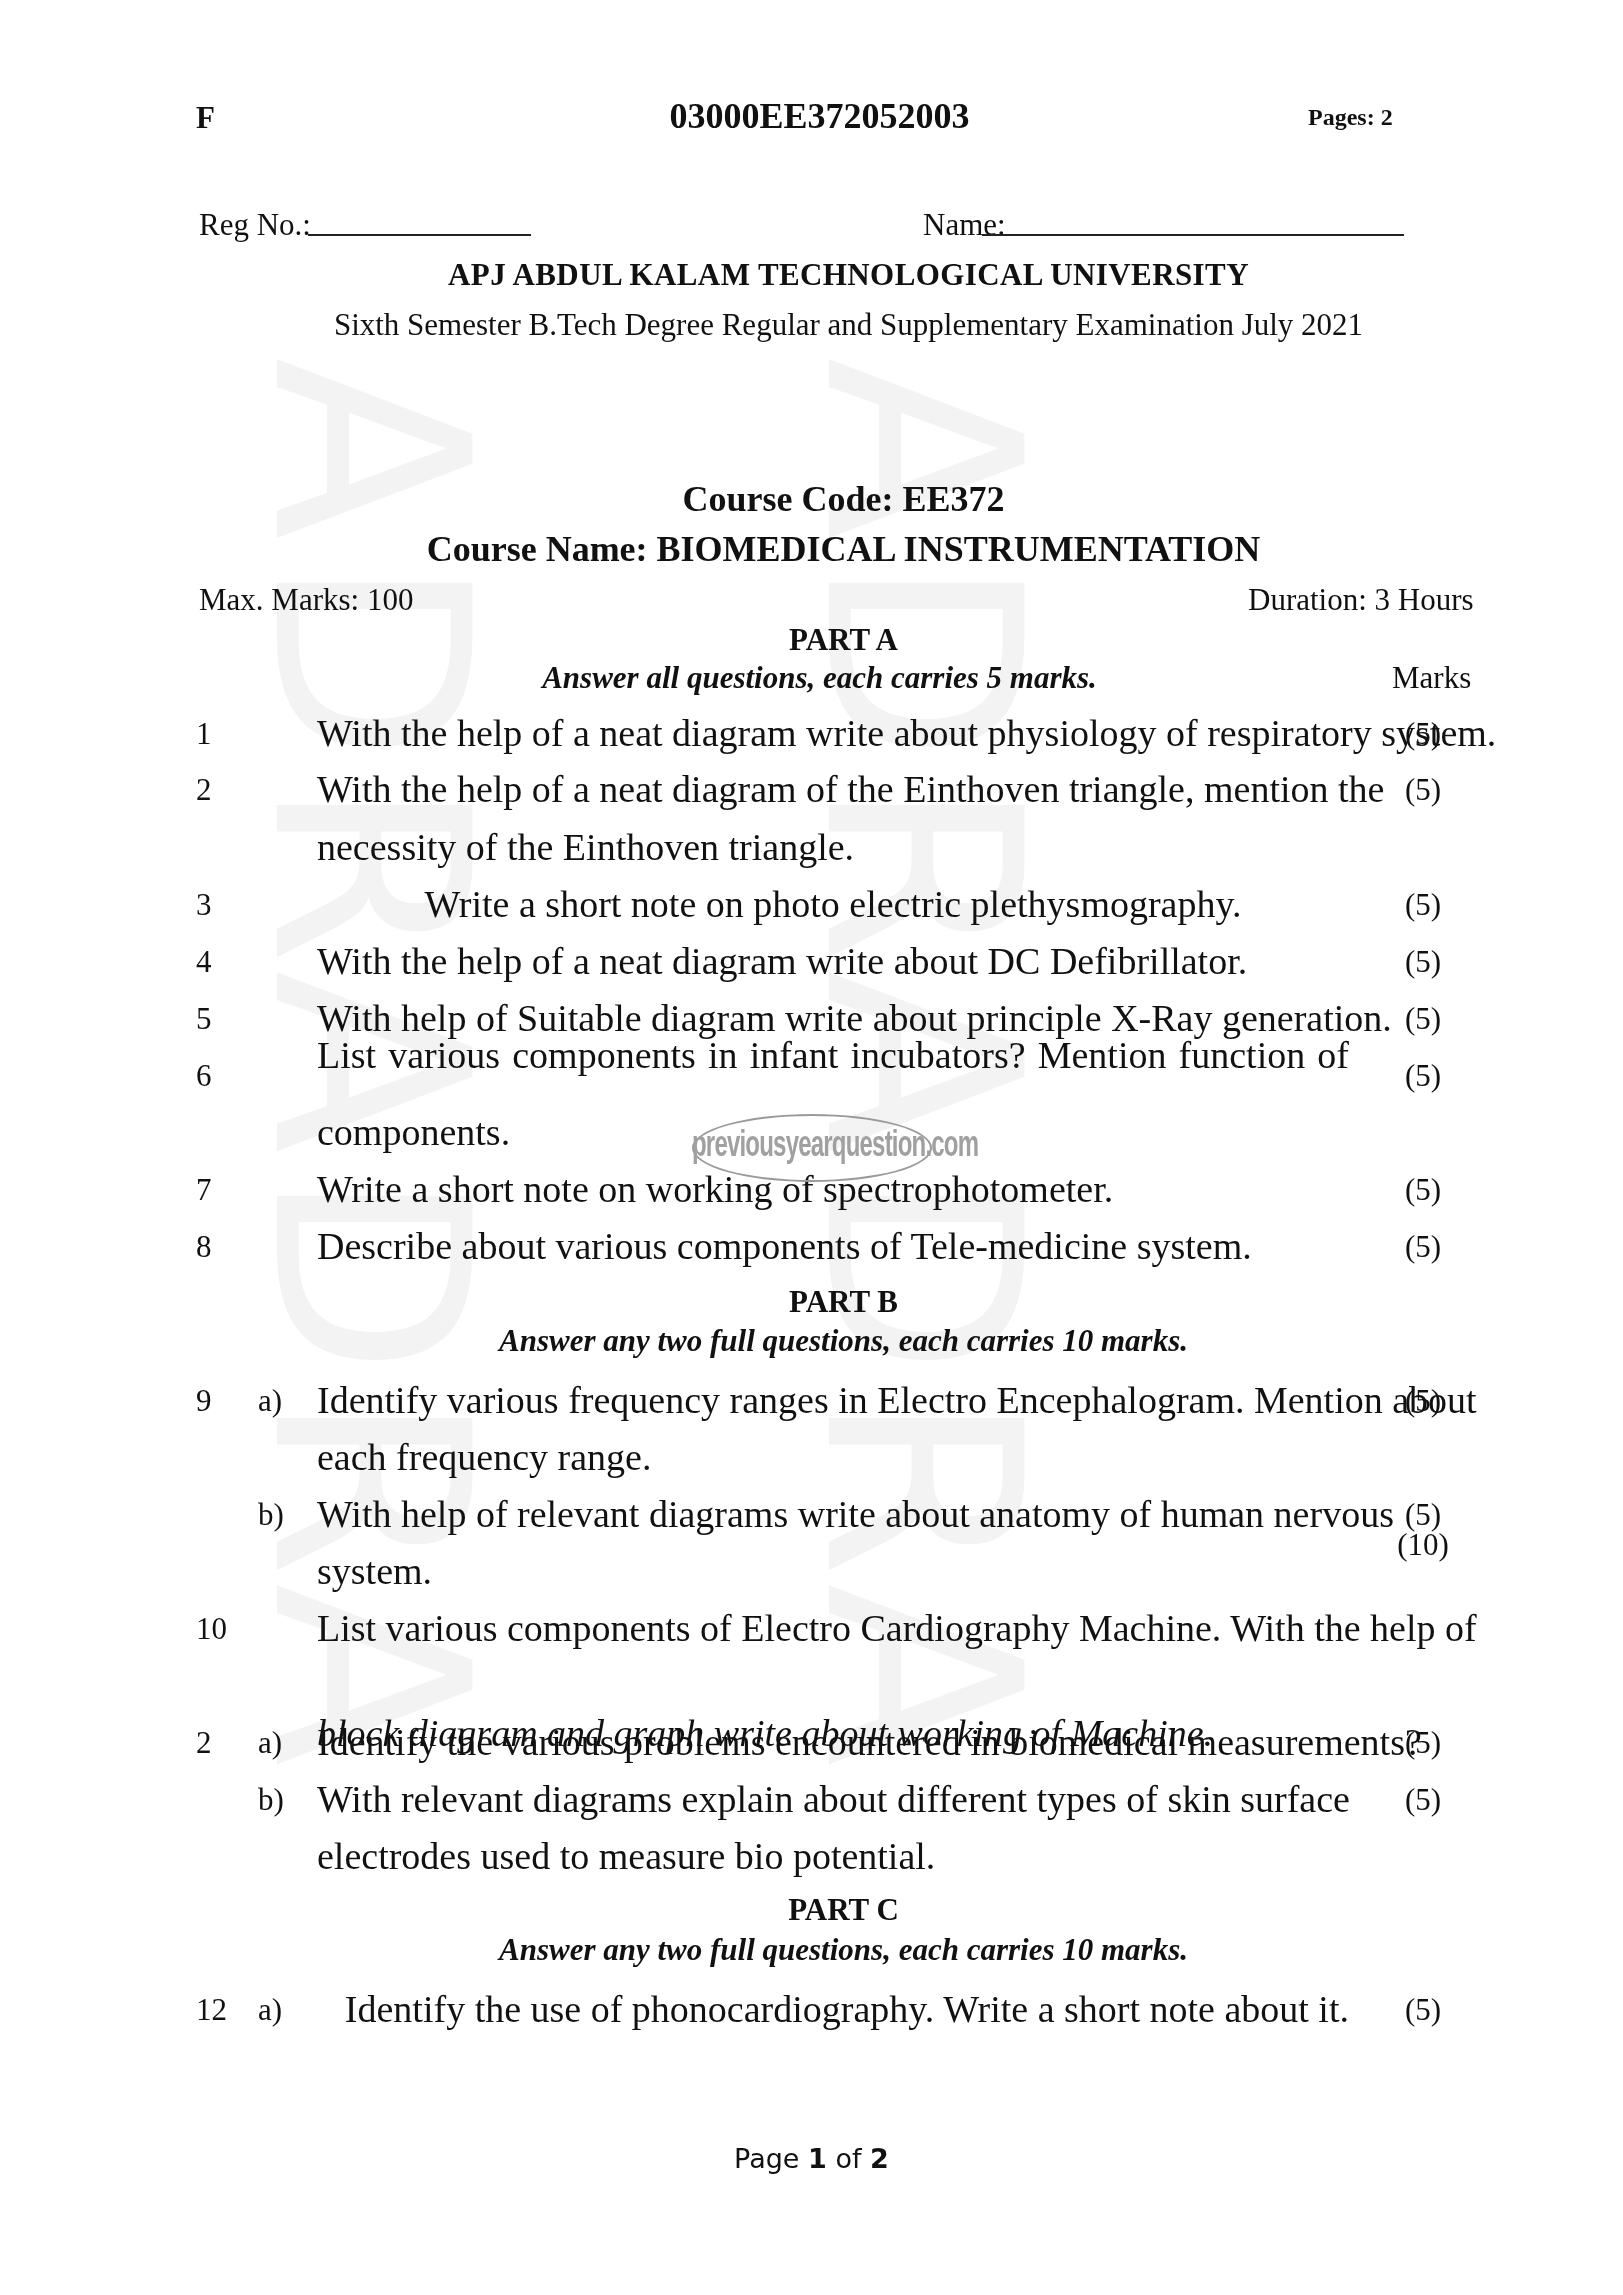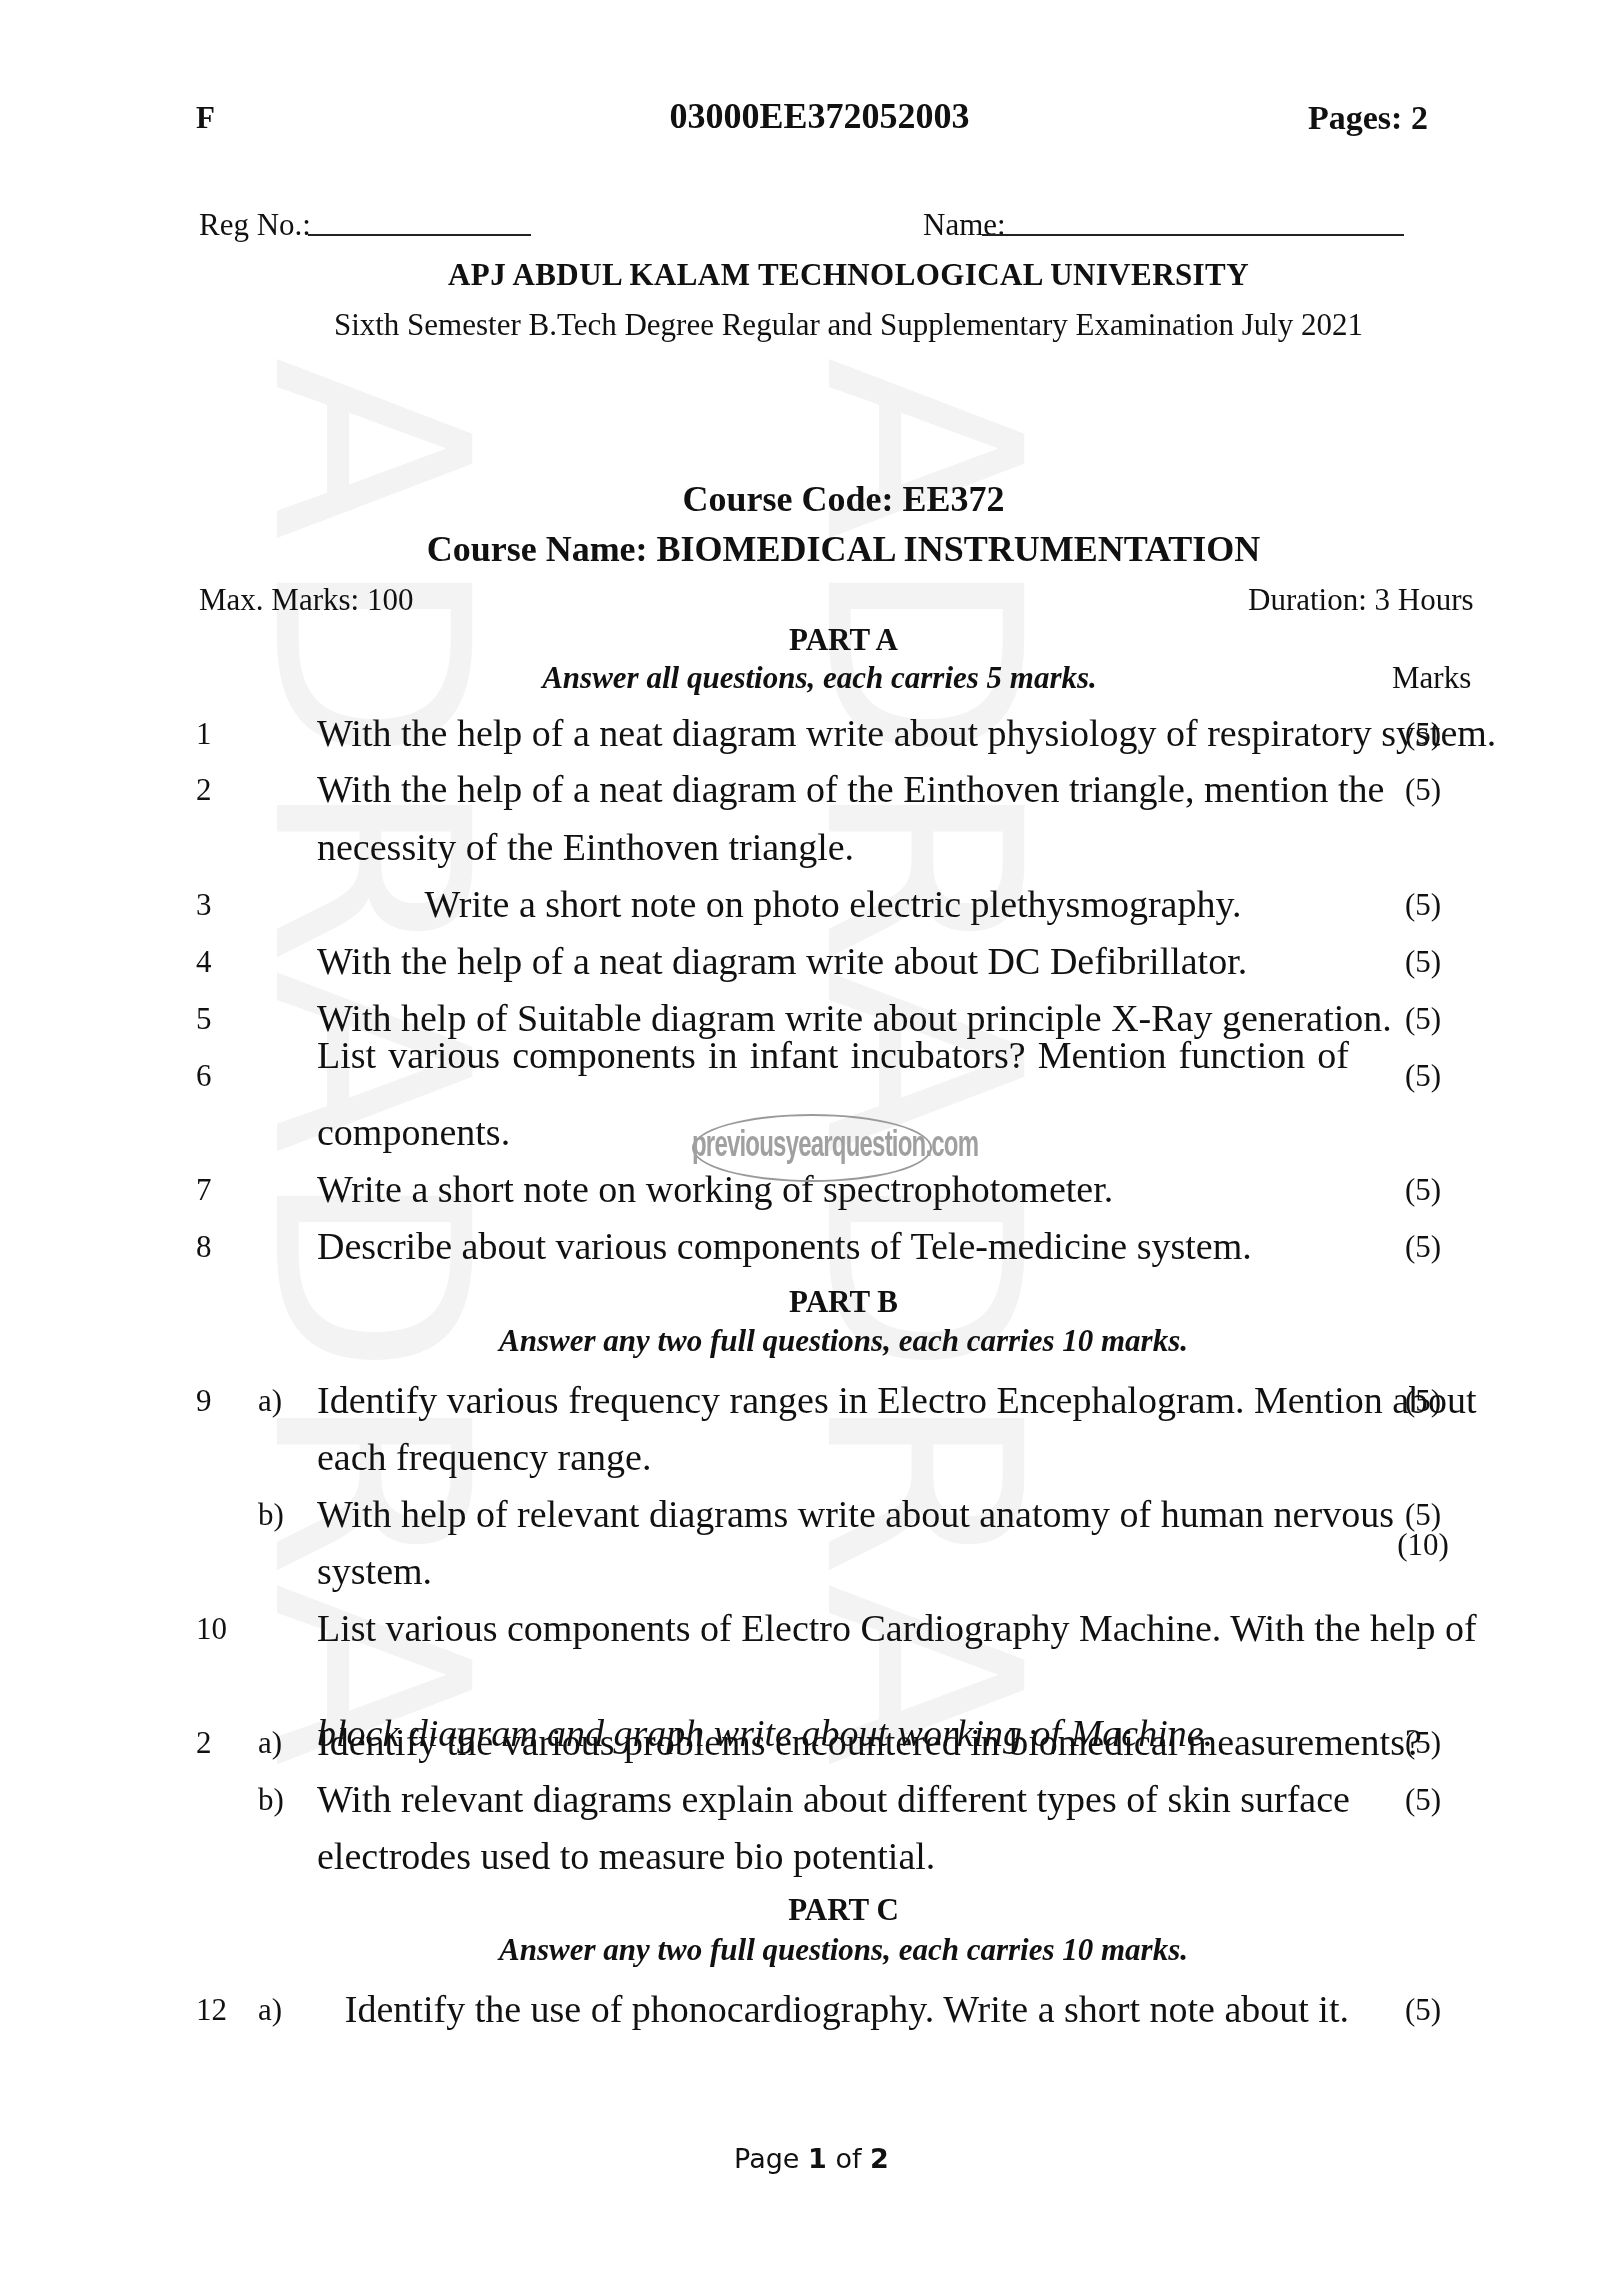--- a/index.html
+++ b/index.html
@@ -39,21 +39,21 @@
 
 <div class="wm" style="left:268px;">
   <span>ADRADRA</span>
 </div>
 <div class="wm" style="left:820px;">
   <span>ADRADRA</span>
 </div>
 
 <div class="line f38 bold" style="left:196px; top:97px;">F</div>
 <div class="line c bold" style="top:96px; font-size:36px; padding-left:8px;">03000EE372052003</div>
-<div class="line bold" style="left:1308px; top:97px; font-size:34px;">Pages: 2</div>
+<div class="line bold" style="left:1308px; top:97px; font-size:24px;">Pages: 2</div>
 
 <div class="line f38" style="left:199px; top:204px;">Reg No.:</div>
 <div class="uline" style="left:308px; width:223px; top:234px;"></div>
 <div class="line f38" style="left:923px; top:204px;">Name:</div>
 <div class="uline" style="left:982px; width:422px; top:234px;"></div>
 
 <div class="line c bold" style="top:254px; font-size:31px; padding-left:37px; letter-spacing:0.4px;">APJ ABDUL KALAM TECHNOLOGICAL UNIVERSITY</div>
 <div class="line c f38" style="top:304px; padding-left:37px;">Sixth Semester B.Tech Degree Regular and Supplementary Examination July 2021</div>
 
 <div class="line c bold" style="top:479px; font-size:36px; padding-left:32px;">Course Code: EE372</div>

